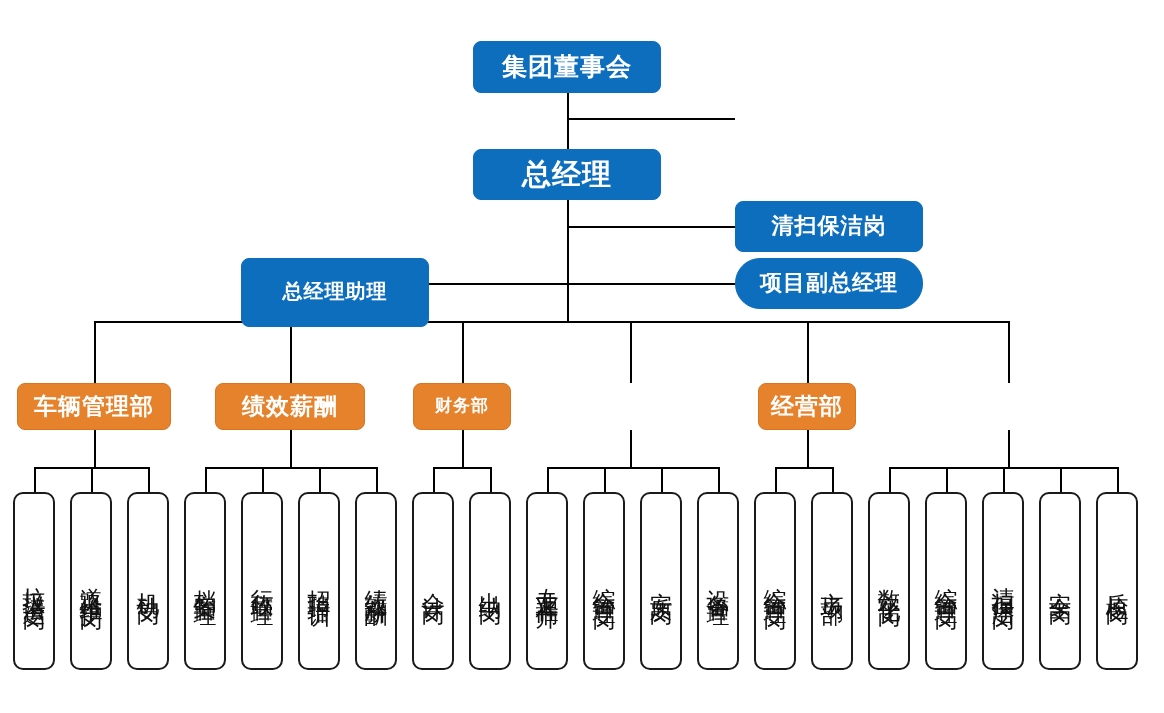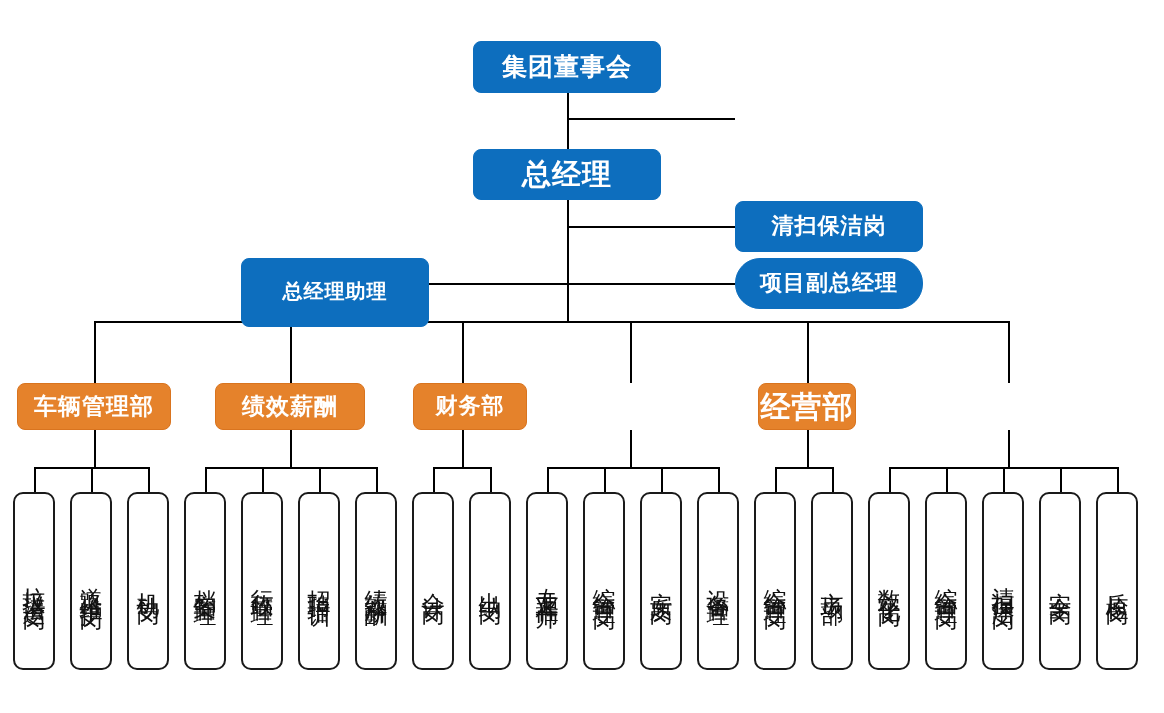--- a/index.html
+++ b/index.html
@@ -92,36 +92,36 @@
     <div class="node orange" style="left: 215px; top: 383px; width: 150px; height: 47px; font-size: 23px;">
       <span>绩效薪酬</span>
     </div>
     <div class="line v" style="left: 290px; top: 430px; height: 37px;"></div>
     <div class="line h" style="left: 205px; top: 467px; width: 171px;"></div>
     <div class="line v" style="left: 205px; top: 467px; height: 25px;"></div>
     <div class="line v" style="left: 262px; top: 467px; height: 25px;"></div>
     <div class="line v" style="left: 319px; top: 467px; height: 25px;"></div>
     <div class="line v" style="left: 376px; top: 467px; height: 25px;"></div>
     <div class="line v" style="left: 462px; top: 321px; height: 62px;"></div>
-    <div class="node orange" style="left: 413px; top: 383px; width: 114px; height: 47px; font-size: 22px;">
+    <div class="node orange" style="left: 413px; top: 383px; width: 98px; height: 47px; font-size: 17px;">
       <span>财务部</span>
     </div>
     <div class="line v" style="left: 462px; top: 430px; height: 37px;"></div>
     <div class="line h" style="left: 433px; top: 467px; width: 57px;"></div>
     <div class="line v" style="left: 433px; top: 467px; height: 25px;"></div>
     <div class="line v" style="left: 490px; top: 467px; height: 25px;"></div>
     <div class="line v" style="left: 630px; top: 321px; height: 62px;"></div>
     <div class="line v" style="left: 630px; top: 430px; height: 37px;"></div>
     <div class="line h" style="left: 547px; top: 467px; width: 171px;"></div>
     <div class="line v" style="left: 547px; top: 467px; height: 25px;"></div>
     <div class="line v" style="left: 604px; top: 467px; height: 25px;"></div>
     <div class="line v" style="left: 661px; top: 467px; height: 25px;"></div>
     <div class="line v" style="left: 718px; top: 467px; height: 25px;"></div>
     <div class="line v" style="left: 807px; top: 321px; height: 62px;"></div>
-    <div class="node orange" style="left: 758px; top: 383px; width: 98px; height: 47px; font-size: 30px; justify-content: center;">
+    <div class="node orange" style="left: 758px; top: 383px; width: 98px; height: 47px; font-size: 23px; justify-content: center;">
       <span>经营部</span>
     </div>
     <div class="line v" style="left: 807px; top: 430px; height: 37px;"></div>
     <div class="line h" style="left: 775px; top: 467px; width: 57px;"></div>
     <div class="line v" style="left: 775px; top: 467px; height: 25px;"></div>
     <div class="line v" style="left: 832px; top: 467px; height: 25px;"></div>
     <div class="line v" style="left: 1008px; top: 321px; height: 62px;"></div>
     <div class="line v" style="left: 1008px; top: 430px; height: 37px;"></div>
     <div class="line h" style="left: 889px; top: 467px; width: 228px;"></div>
     <div class="line v" style="left: 889px; top: 467px; height: 25px;"></div>

